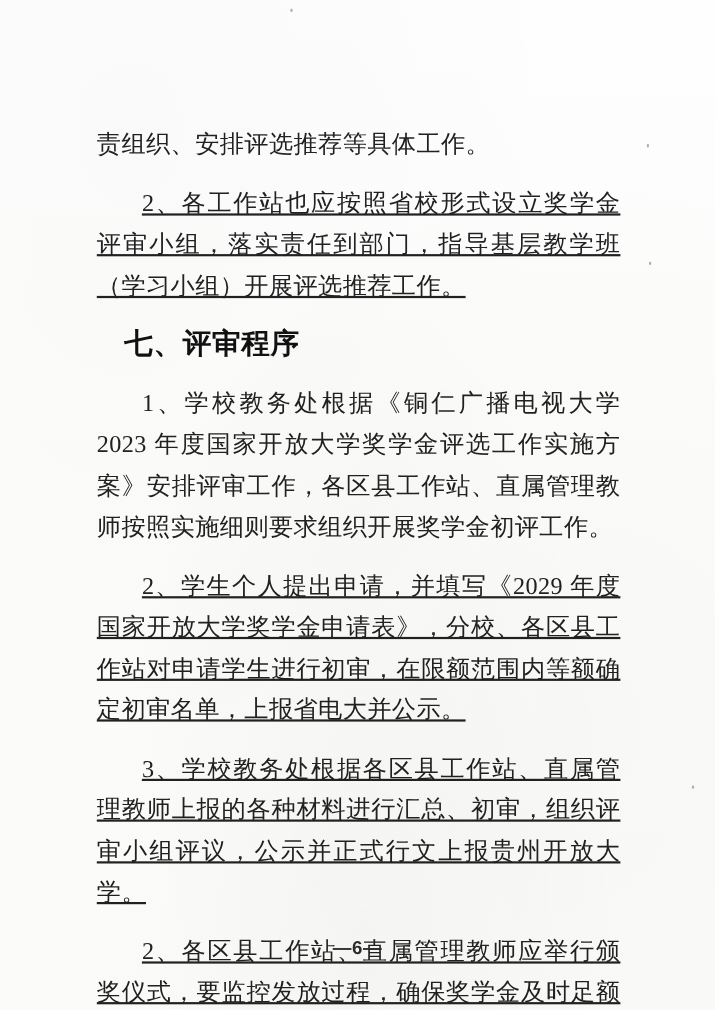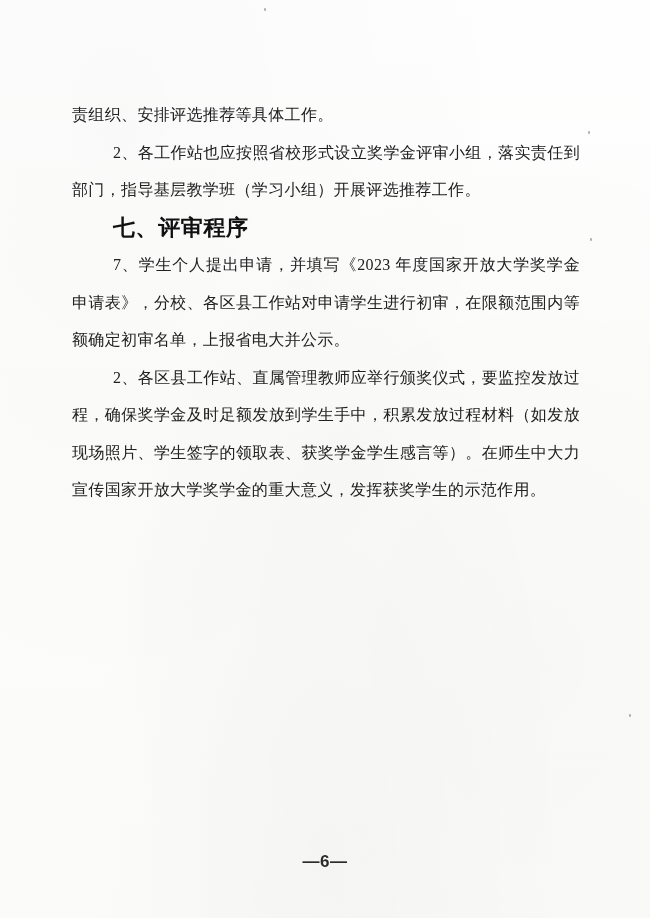--- a/index.html
+++ b/index.html
@@ -30,42 +30,43 @@
 
   .content {
     position: absolute;
     left: 72px;
     top: 96px;
     width: 508px;
   }
 
   
   .para {
-    font-size: 16px;
+    font-size: 22px;
     line-height: 37.5px;
     text-align: justify;
     text-align-last: left;
     text-justify: inter-character;
     letter-spacing: 0.35px;
     color: #212121;
-    margin: 0;
+    margin: 16px;
     font-weight: 400;
     text-indent: 0;
   }
   .para.indent {
     text-indent: 41px;
   }
   .para + .para {
     margin-top: 0;
+    text-decoration: underline;
   }
 
   
   .heading {
     font-family: "Liberation Sans", "DejaVu Sans", sans-serif;
-    font-size: 22px;
+    font-size: 26px;
     line-height: 37.5px;
     font-weight: 700;
     letter-spacing: 0.6px;
     color: #111111;
     margin: 0;
     padding-left: 41px;
     white-space: nowrap;
   }
 
   
@@ -98,19 +99,21 @@
 
   <span class="speck" style="left:264px; top:8px;"></span>
   <span class="speck" style="left:588px; top:131px;"></span>
   <span class="speck" style="left:590px; top:238px;"></span>
   <span class="speck" style="left:629px; top:714px;"></span>
 
   <div class="content">
       <p class="para">责组织、安排评选推荐等具体工作。</p>
       <p class="para indent">2、各工作站也应按照省校形式设立奖学金评审小组，落实责任到部门，指导基层教学班（学习小组）开展评选推荐工作。</p>
       <p class="heading">七、评审程序</p>
-      <p class="para indent">7、学生个人提出申请，并填写《2023 年度国家开放大学奖学金申请表》，分校、各区县工作站对申请学生进行初审，在限额范围内等额确定初审名单，上报省电大并公示。</p>
+      <p class="para indent">1、学校教务处根据《铜仁广播电视大学 2023 年度国家开放大学奖学金评选工作实施方案》安排评审工作，各区县工作站、直属管理教师按照实施细则要求组织开展奖学金初评工作。</p>
+      <p class="para indent">2、学生个人提出申请，并填写《2029 年度国家开放大学奖学金申请表》，分校、各区县工作站对申请学生进行初审，在限额范围内等额确定初审名单，上报省电大并公示。</p>
+      <p class="para indent">3、学校教务处根据各区县工作站、直属管理教师上报的各种材料进行汇总、初审，组织评审小组评议，公示并正式行文上报贵州开放大学。</p>
       <p class="para indent">2、各区县工作站、直属管理教师应举行颁奖仪式，要监控发放过程，确保奖学金及时足额发放到学生手中，积累发放过程材料（如发放现场照片、学生签字的领取表、获奖学金学生感言等）。在师生中大力宣传国家开放大学奖学金的重大意义，发挥获奖学生的示范作用。</p>
     </div>
 
   <div class="page-number">—6—</div>
 
 </div>
 
 </body></html>

